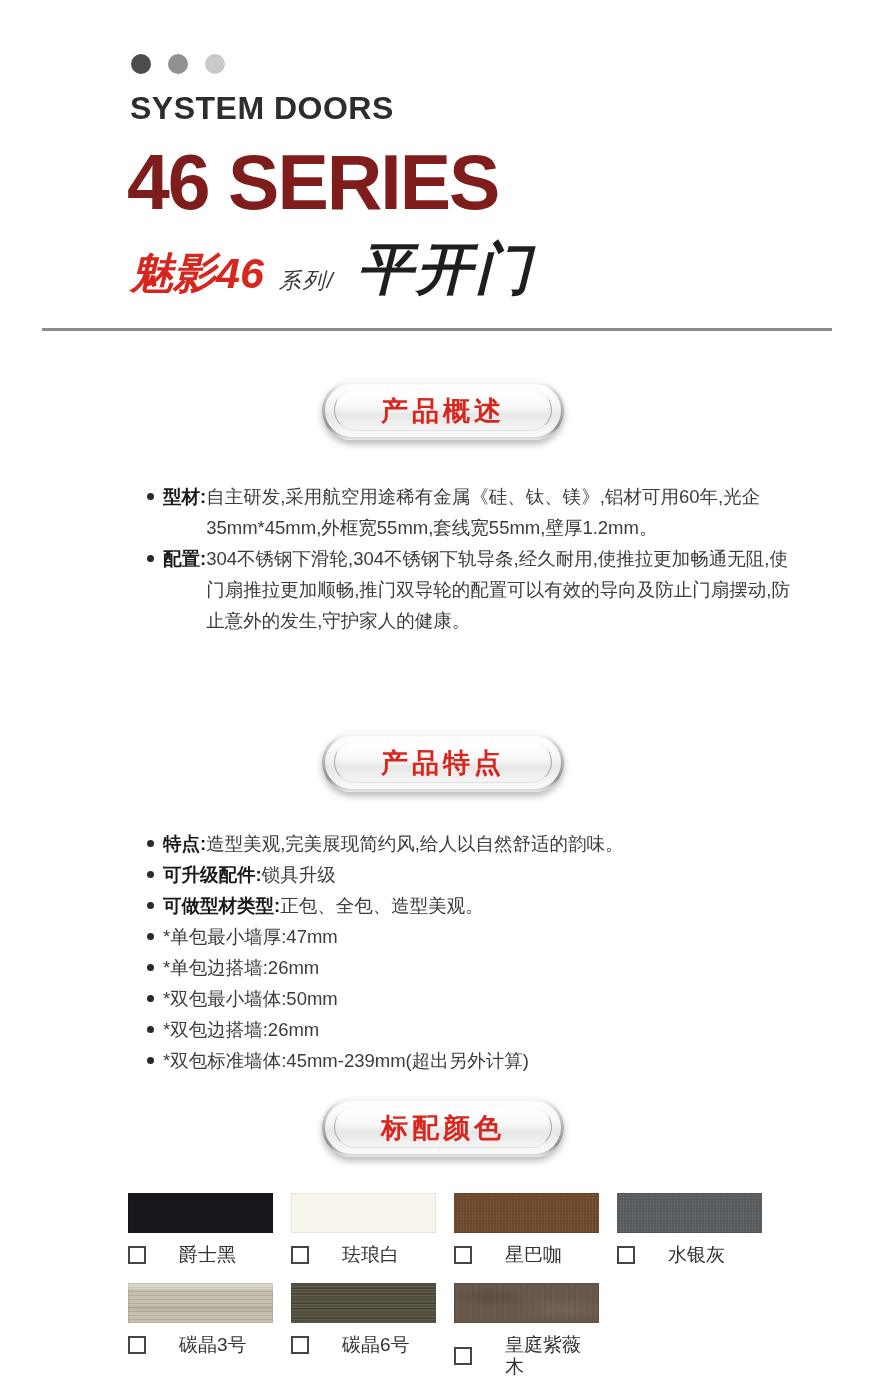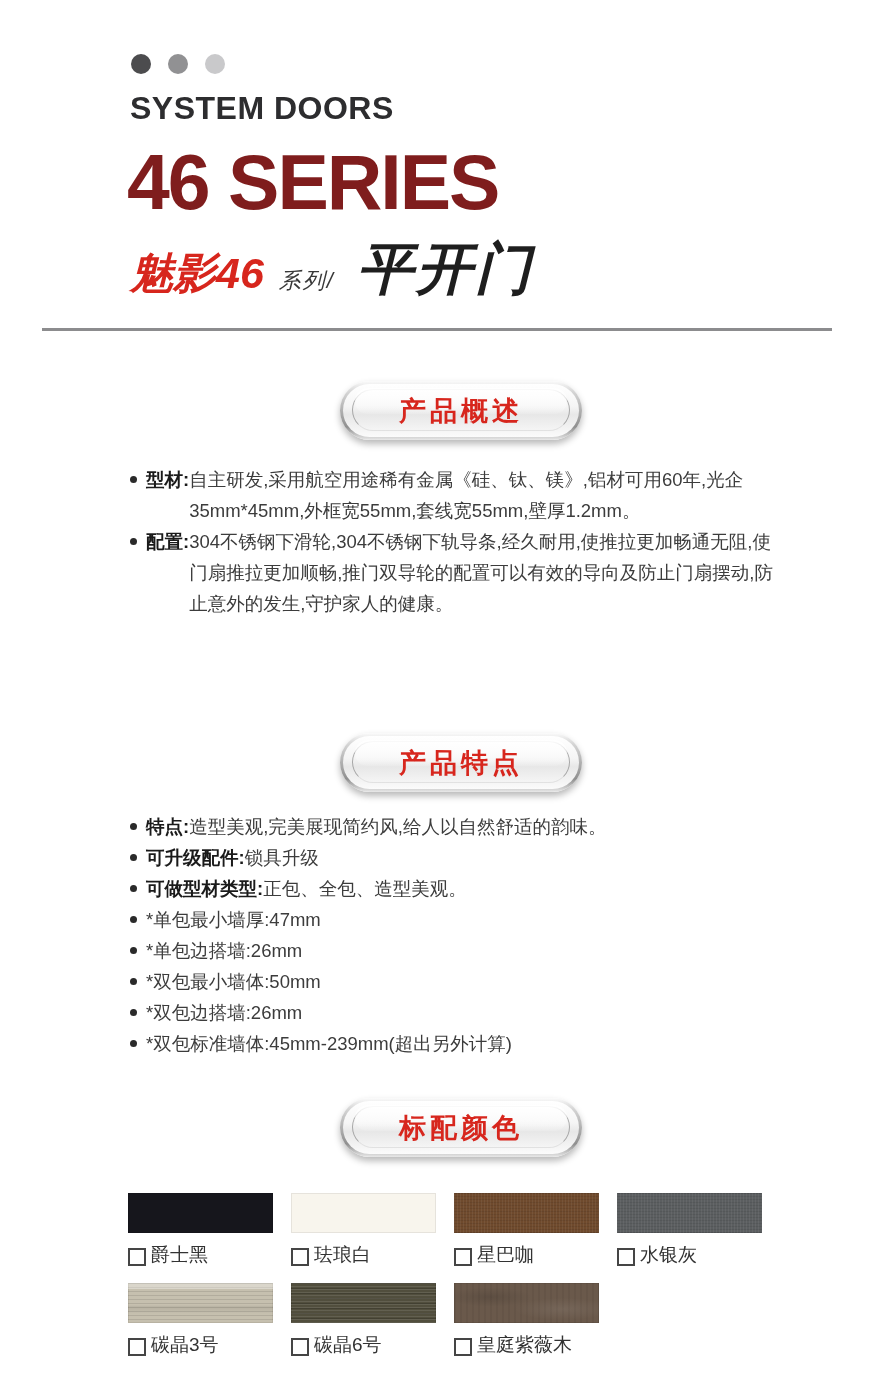--- a/index.html
+++ b/index.html
@@ -15,21 +15,21 @@
   
   .kicker { position:absolute; left:130px; top:90px; font-size:32px; font-weight:600; letter-spacing:0.5px; color:#2d2d2f; }
   .series { position:absolute; left:127px; top:138px; font-size:77px; font-weight:bold; letter-spacing:-2px; color:#7f1d1d; }
   .cn-line { position:absolute; left:130px; top:232px; display:flex; align-items:baseline;font-style:italic; }
   .cn-red { font-size:43px; font-weight:bold; }
   .cn-mid { font-size:22px; color:#383838; margin-left:15px; letter-spacing:2px; }
   .cn-big { font-size:56px; font-weight:bold; color:#1e1e1e; margin-left:22px; letter-spacing:3px; }
   .divider { position:absolute; left:42px; top:328px; width:790px; height:3px; background:#8c8c8e; }
   
   .badge {
-    position:absolute; left:340px; width:242px; height:59px; border-radius:30px;
+    position:absolute; left:322px; width:242px; height:59px; border-radius:30px;
     background:linear-gradient(180deg,#fbfbfb 0%,#d6d6d6 18%,#8f8f8f 78%,#e8e8e8 100%);
     box-shadow:0 4px 7px rgba(0,0,0,0.28);
     text-align:center;
   }
   .badge-inner {
     position:absolute; inset:3px; border-radius:27px; overflow:hidden;
     background:linear-gradient(180deg,#ffffff 0%,#f5f5f5 42%,#e7e7e7 58%,#fbfbfb 100%);
     display:flex; align-items:center; justify-content:center;
   }
   .badge-inner::before {
@@ -38,21 +38,21 @@
     border-bottom-color:rgba(170,170,170,0.25);
   }
   .badge-inner::after {
     content:""; position:absolute; top:4px; left:12px; right:12px; height:26px;
     border-radius:18px;
     background:linear-gradient(180deg,rgba(255,255,255,0.98),rgba(255,255,255,0.08));
   }
   .badge-text { position:relative; z-index:2; font-size:27px; font-weight:bold; letter-spacing:4px; }
   .badge-1 { top:381px; } .badge-2 { top:733px; } .badge-3 { top:1098px; }
   
-  ul.speclist { position:absolute; left:130px; margin:0; padding:0; list-style:none; width:710px; }
+  ul.speclist { position:absolute; left:130px; margin:17px; padding:0; list-style:none; width:710px; }
   .list-overview { top:464px; }
   .list-features { top:811px; }
   ul.speclist li { display:flex; align-items:flex-start; line-height:31px; font-size:18.5px; }
   .bdot { flex:0 0 auto; width:7px; height:7px; border-radius:50%; background:#2a2a2a; margin:12px 9px 0 0; }
   .lbl { flex:0 0 auto; font-weight:bold; color:#1a1a1a; white-space:nowrap; }
   .txt { flex:1 1 auto; white-space:pre-line; color:#3c3c3c; }
   
   .colors-grid { position:absolute; left:128px; top:1193px; width:668px; display:flex; flex-wrap:wrap; }
   .color-item { width:145px; margin:0 18px 17px 0; }
   .swatch { width:145px; height:40px; box-shadow:inset 0 0 0 1px rgba(0,0,0,0.07); position:relative; overflow:hidden; }
@@ -68,21 +68,21 @@
   }
   .tex-wood-dark::after {
     background-image:repeating-linear-gradient(180deg,rgba(255,255,255,0.10) 0 1px,transparent 1px 3px),
                      repeating-linear-gradient(180deg,rgba(0,0,0,0.18) 0 1px,transparent 1px 5px);
   }
   .tex-mottle::after {
     background-image:radial-gradient(ellipse 60px 14px at 25% 35%,rgba(0,0,0,0.12),transparent 70%),
                      radial-gradient(ellipse 70px 16px at 75% 65%,rgba(255,255,255,0.08),transparent 70%),
                      repeating-linear-gradient(90deg,rgba(0,0,0,0.05) 0 2px,transparent 2px 6px);
   }
-  .color-label { display:flex; align-items:flex-end; margin-top:11px; font-size:19px; color:#333333; line-height:22px; }
+  .color-label { display:flex; align-items:center; margin-top:11px; font-size:19px; color:#333333; line-height:22px;gap:28px; }
   .cbx { flex:0 0 auto; width:14px; height:14px; border:2px solid #454545; margin-right:5px; background:#ffffff; }
 </style>
 </head>
 <body>
 
 <div class="page">
 
   <div class="dots">
     <span class="dot-pg" style="background-color: rgb(76, 76, 78);"></span>
     <span class="dot-pg" style="background-color: rgb(145, 145, 147);"></span>

